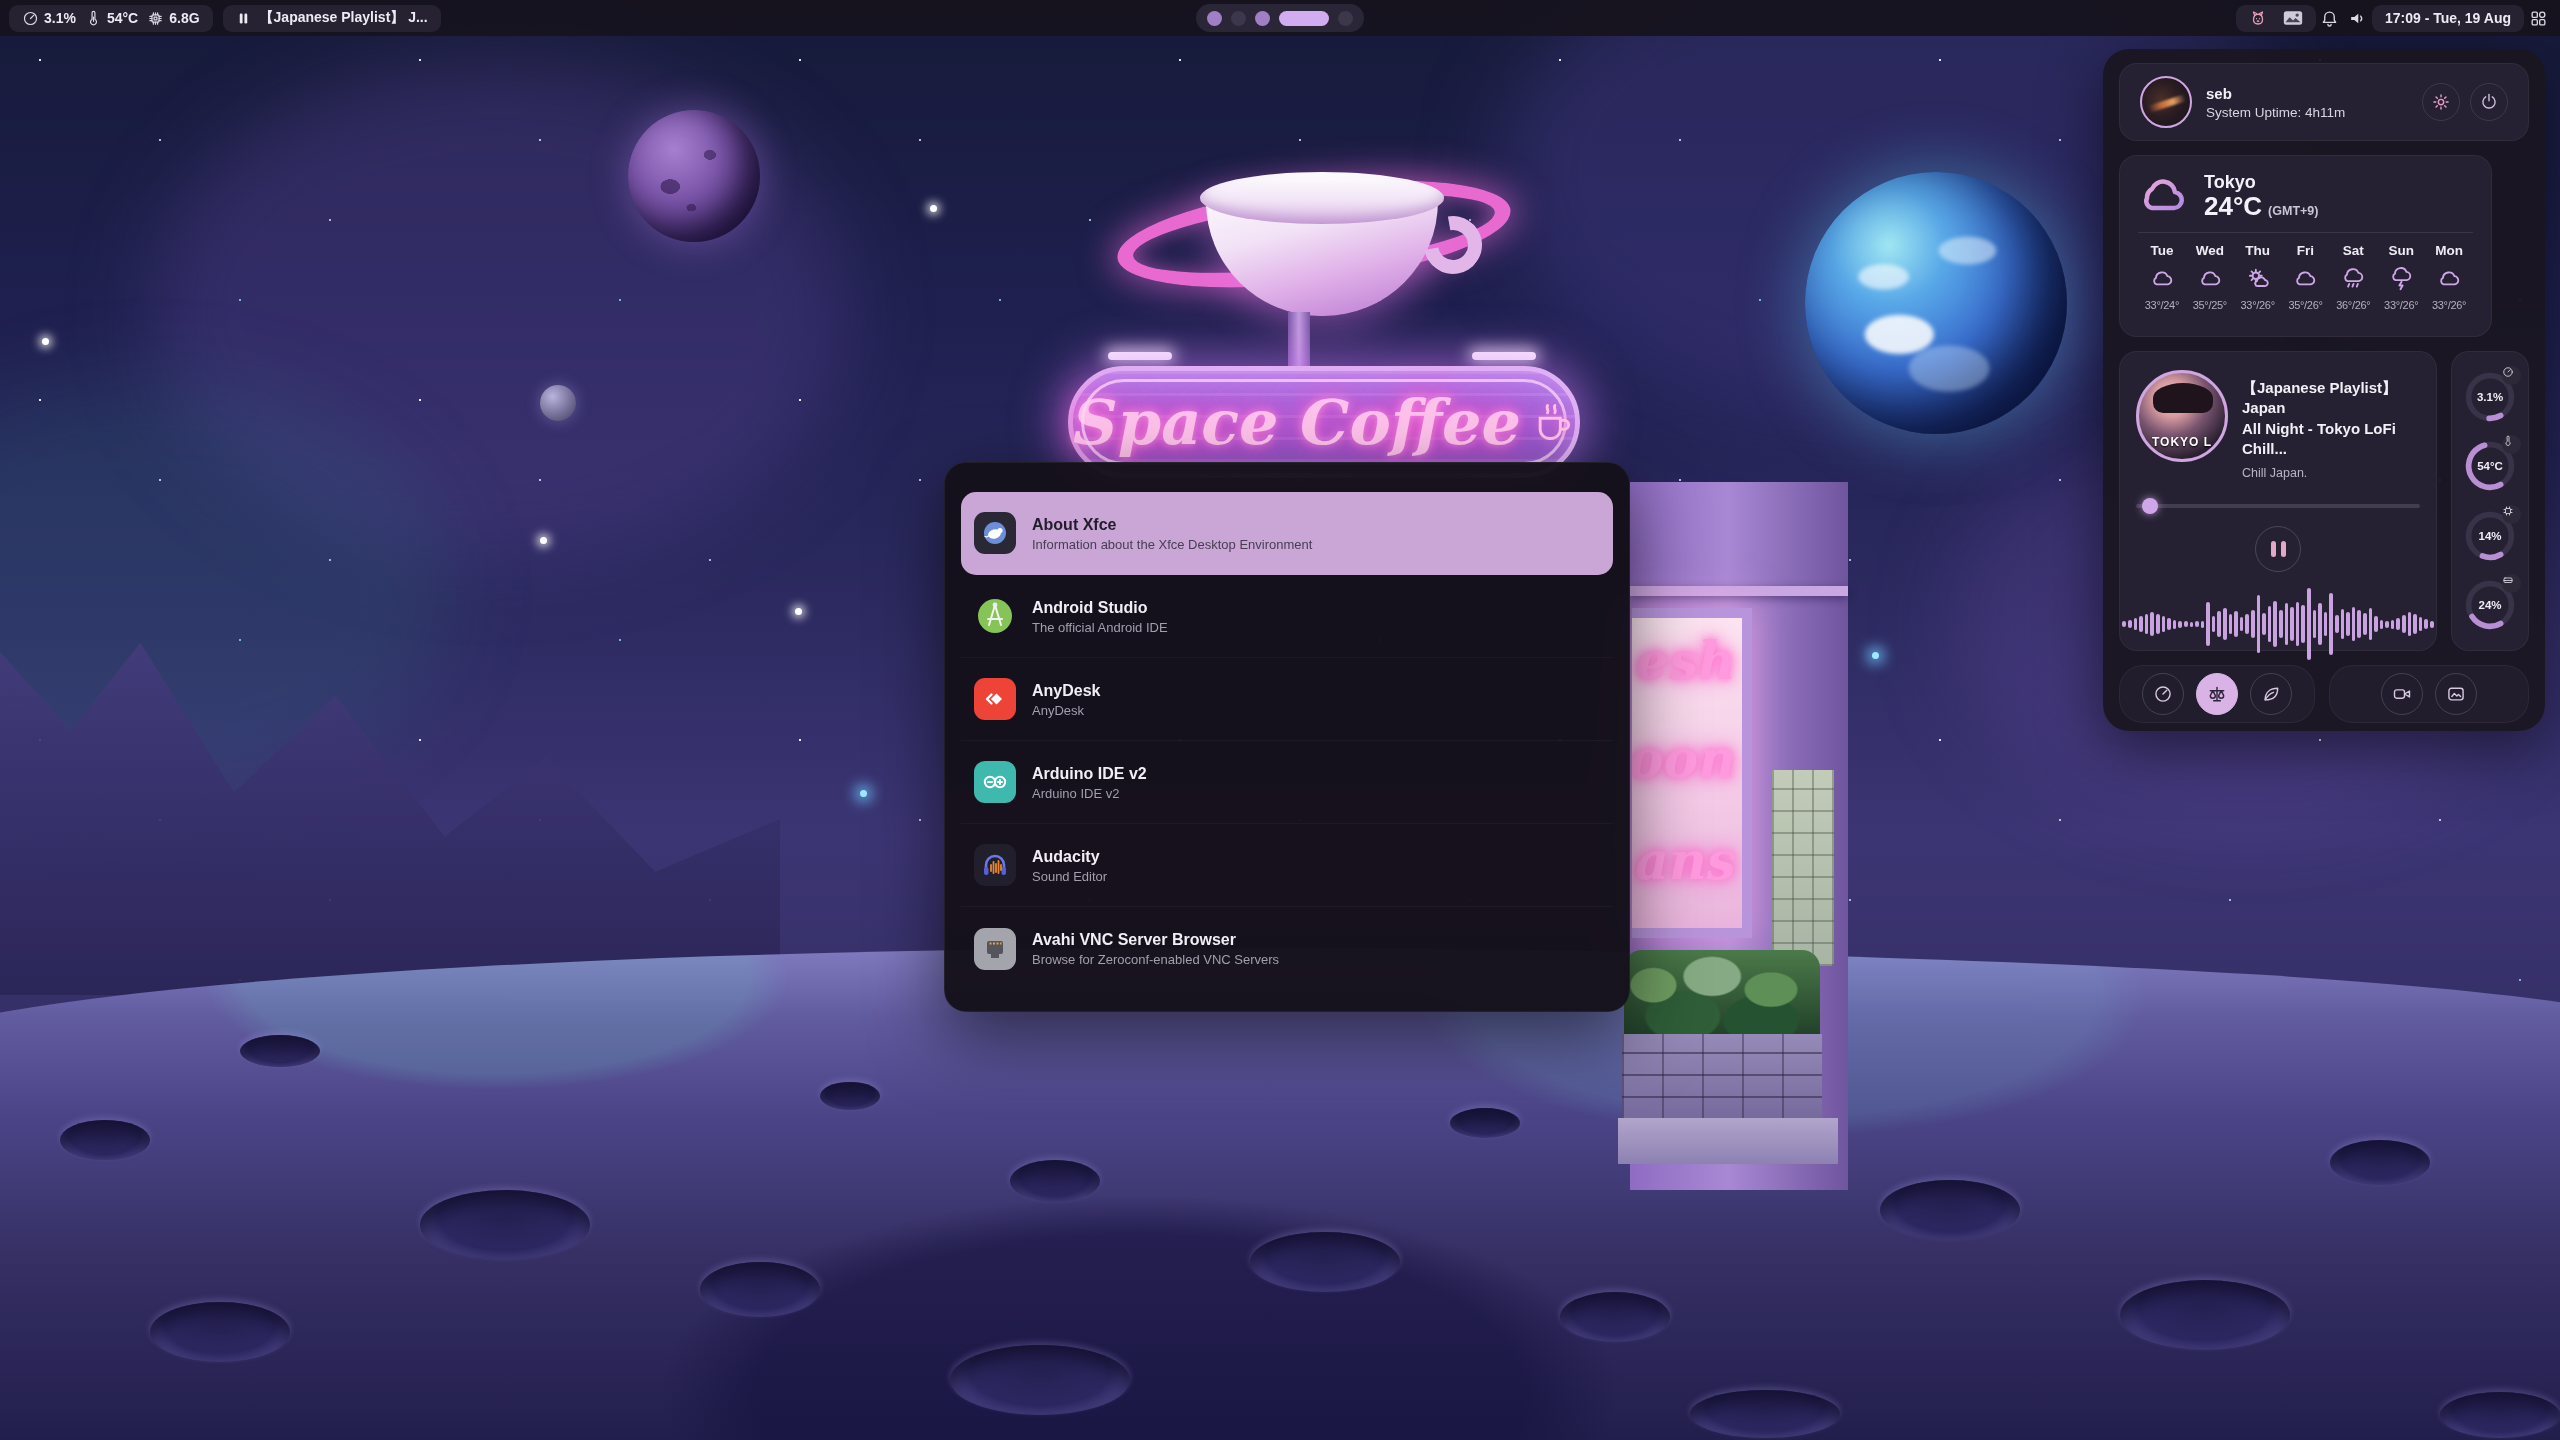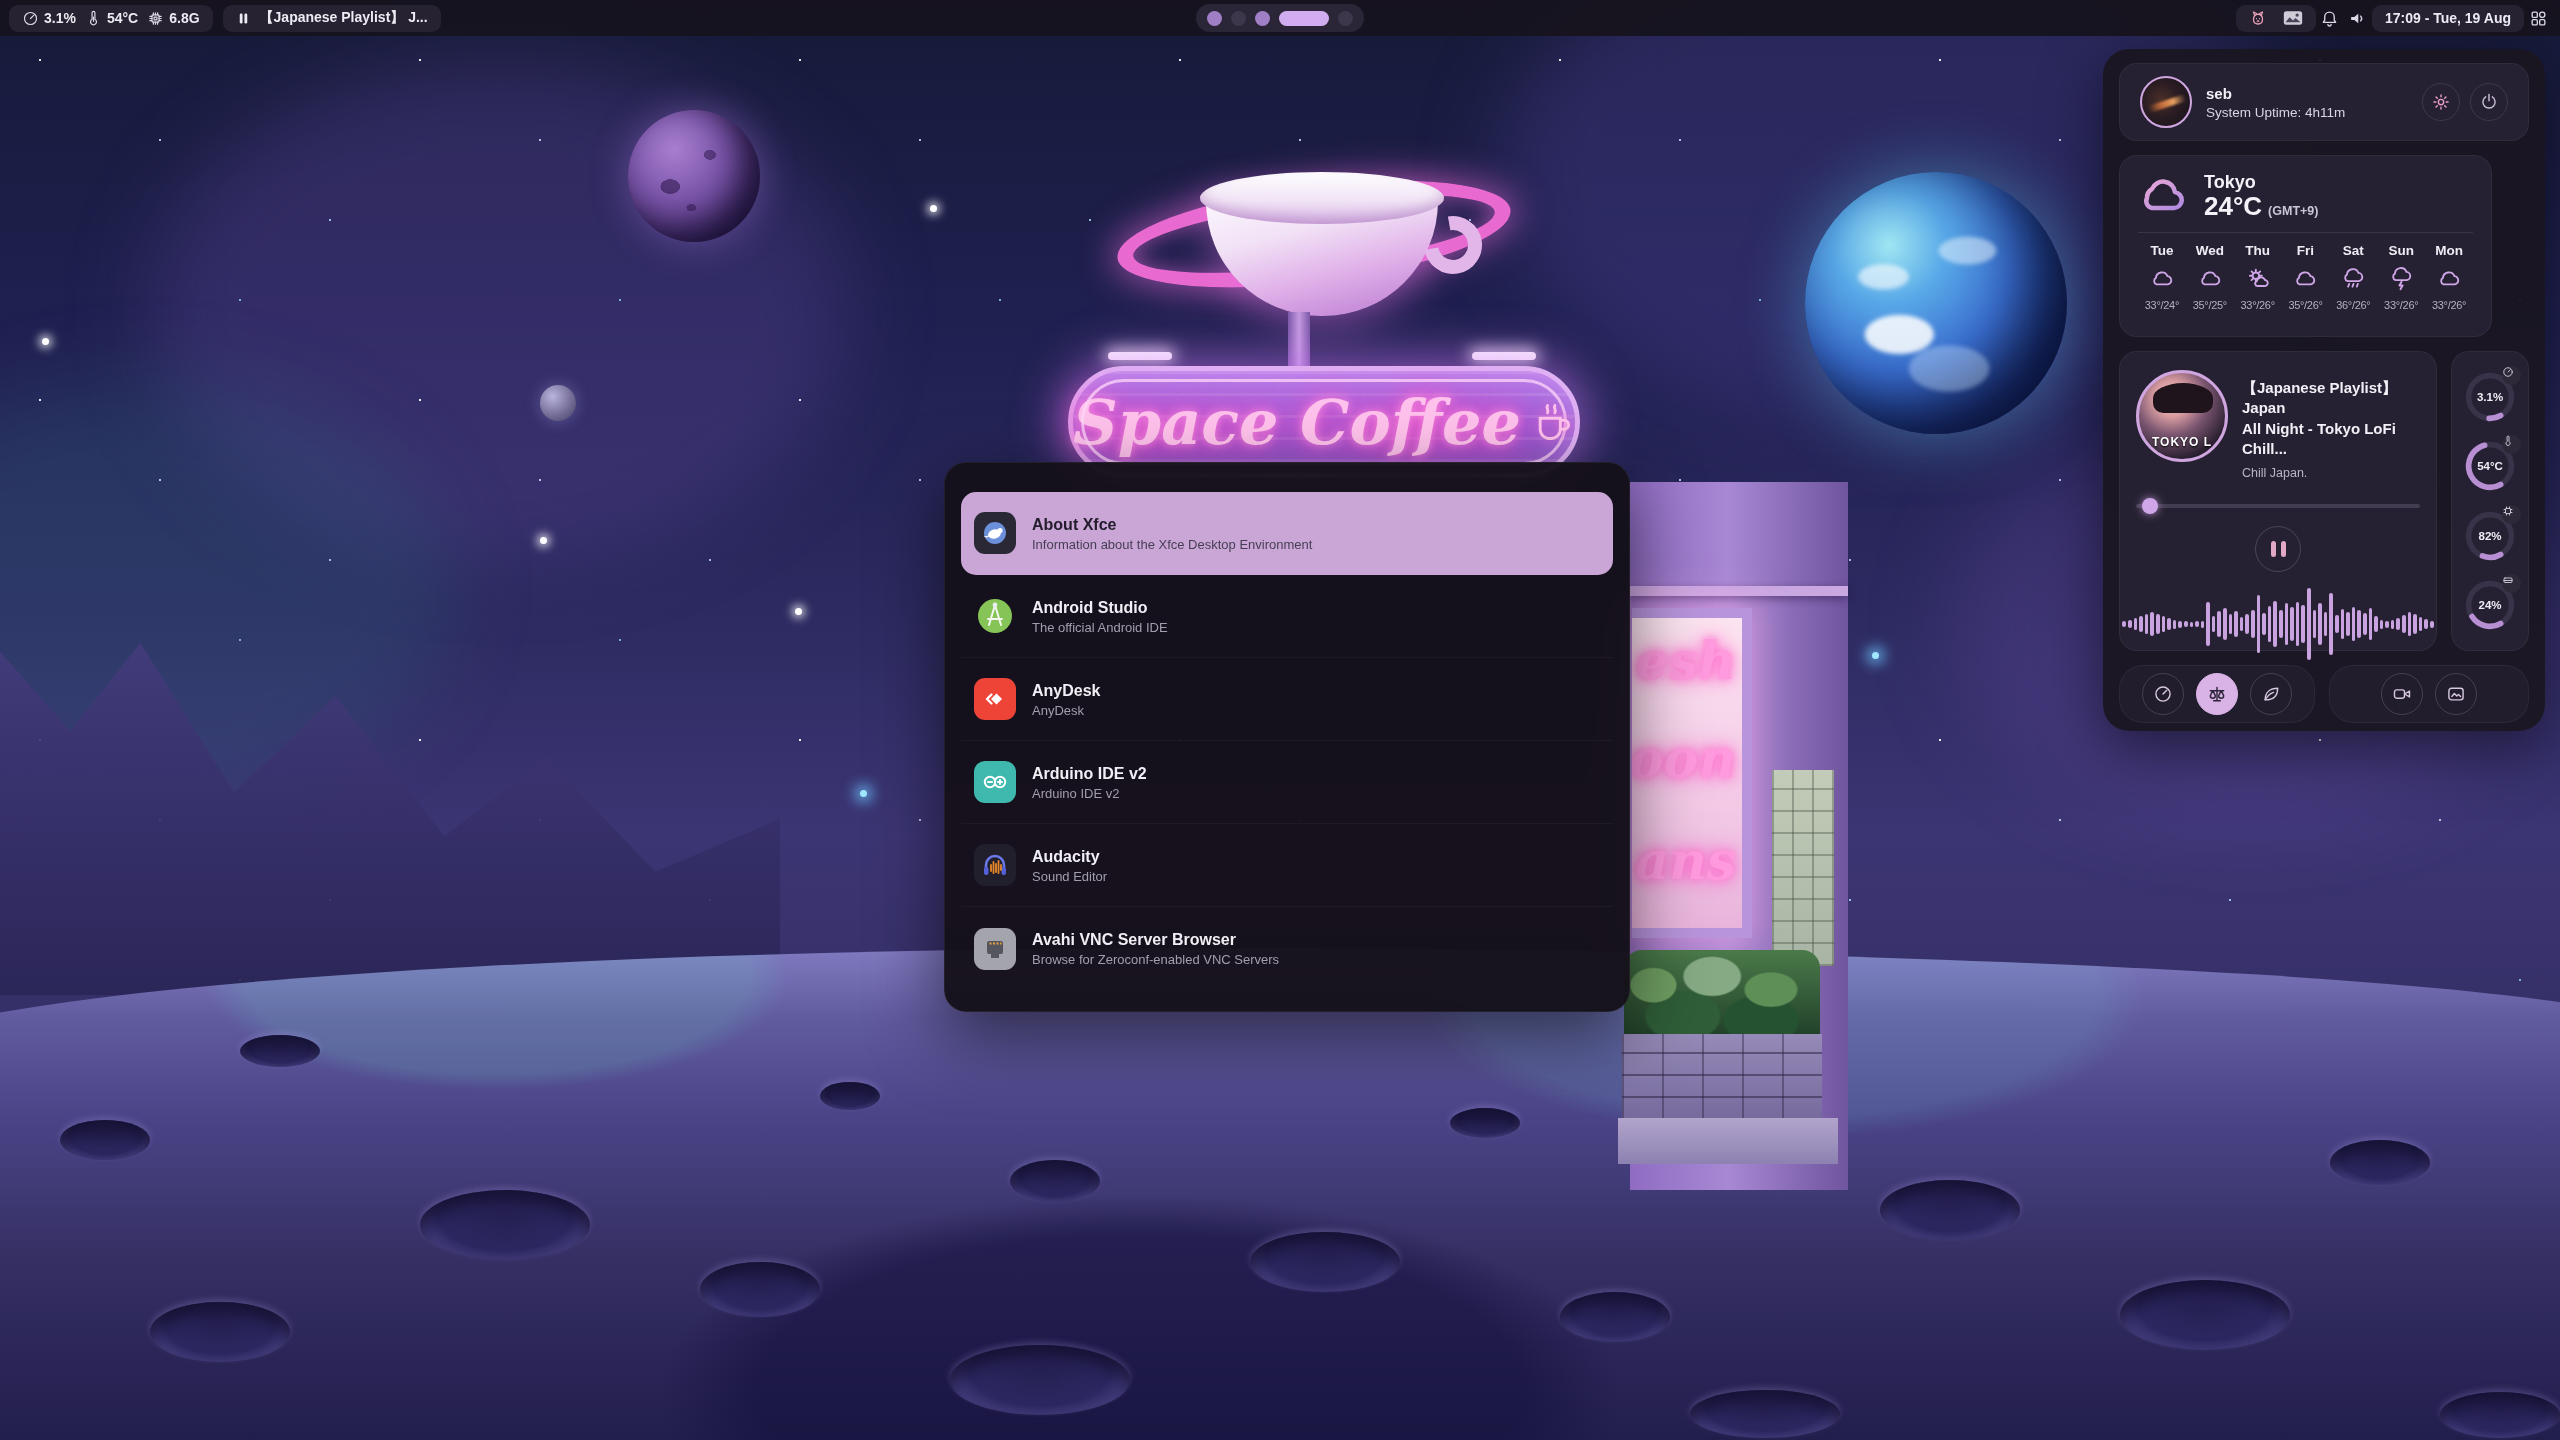--- a/index.html
+++ b/index.html
@@ -693,21 +693,21 @@
             <svg class="ic" width="12" height="12" viewBox="0 0 24 24" stroke-width="2.4">
               <path d="M10 4a2 2 0 0 1 4 0v9a4.2 4.2 0 1 1-4 0z"></path>
             </svg>
           </div>
       </div>
       <div class="gauge">
         <svg viewBox="0 0 48 48">
             <circle cx="24" cy="24" r="19" stroke="#39334a" stroke-width="5" fill="none"></circle>
           <circle class="arc" cx="24" cy="24" r="19" stroke="#b98fd4" stroke-width="5" fill="none" stroke-linecap="round" transform="rotate(60 24 24)" stroke-dasharray="16.7 119.4"></circle>
           </svg>
-        <div class="val">82%</div>
+        <div class="val">14%</div>
         <div class="badge">
             <svg class="ic" width="12" height="12" viewBox="0 0 24 24" stroke-width="2.2">
               <rect x="7" y="7" width="10" height="10" rx="1.5"></rect>
              <path d="M9 4v3M15 4v3M9 17v3M15 17v3M4 9h3M4 15h3M17 9h3M17 15h3"></path>
             </svg>
           </div>
       </div>
       <div class="gauge">
         <svg viewBox="0 0 48 48">
             <circle cx="24" cy="24" r="19" stroke="#39334a" stroke-width="5" fill="none"></circle>

